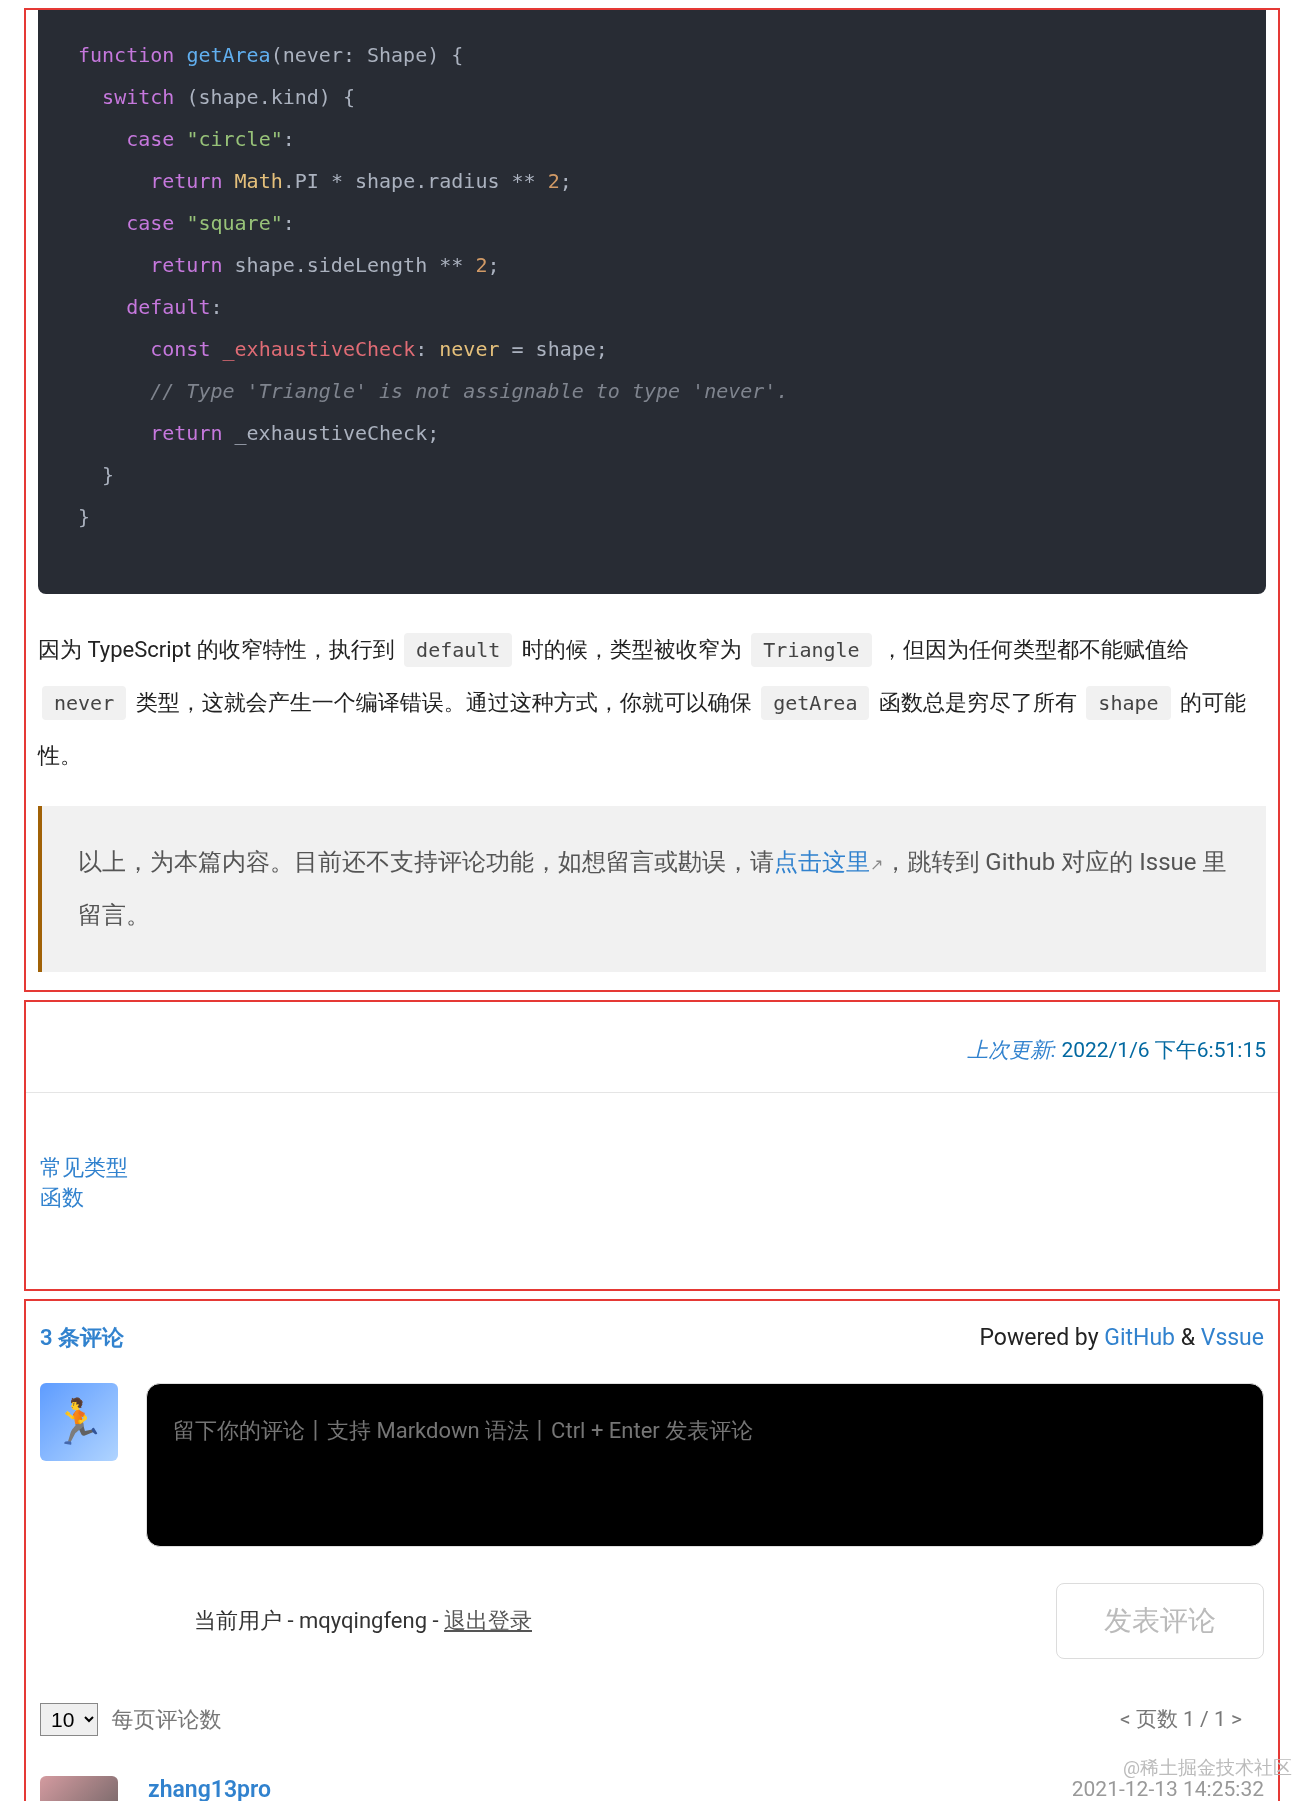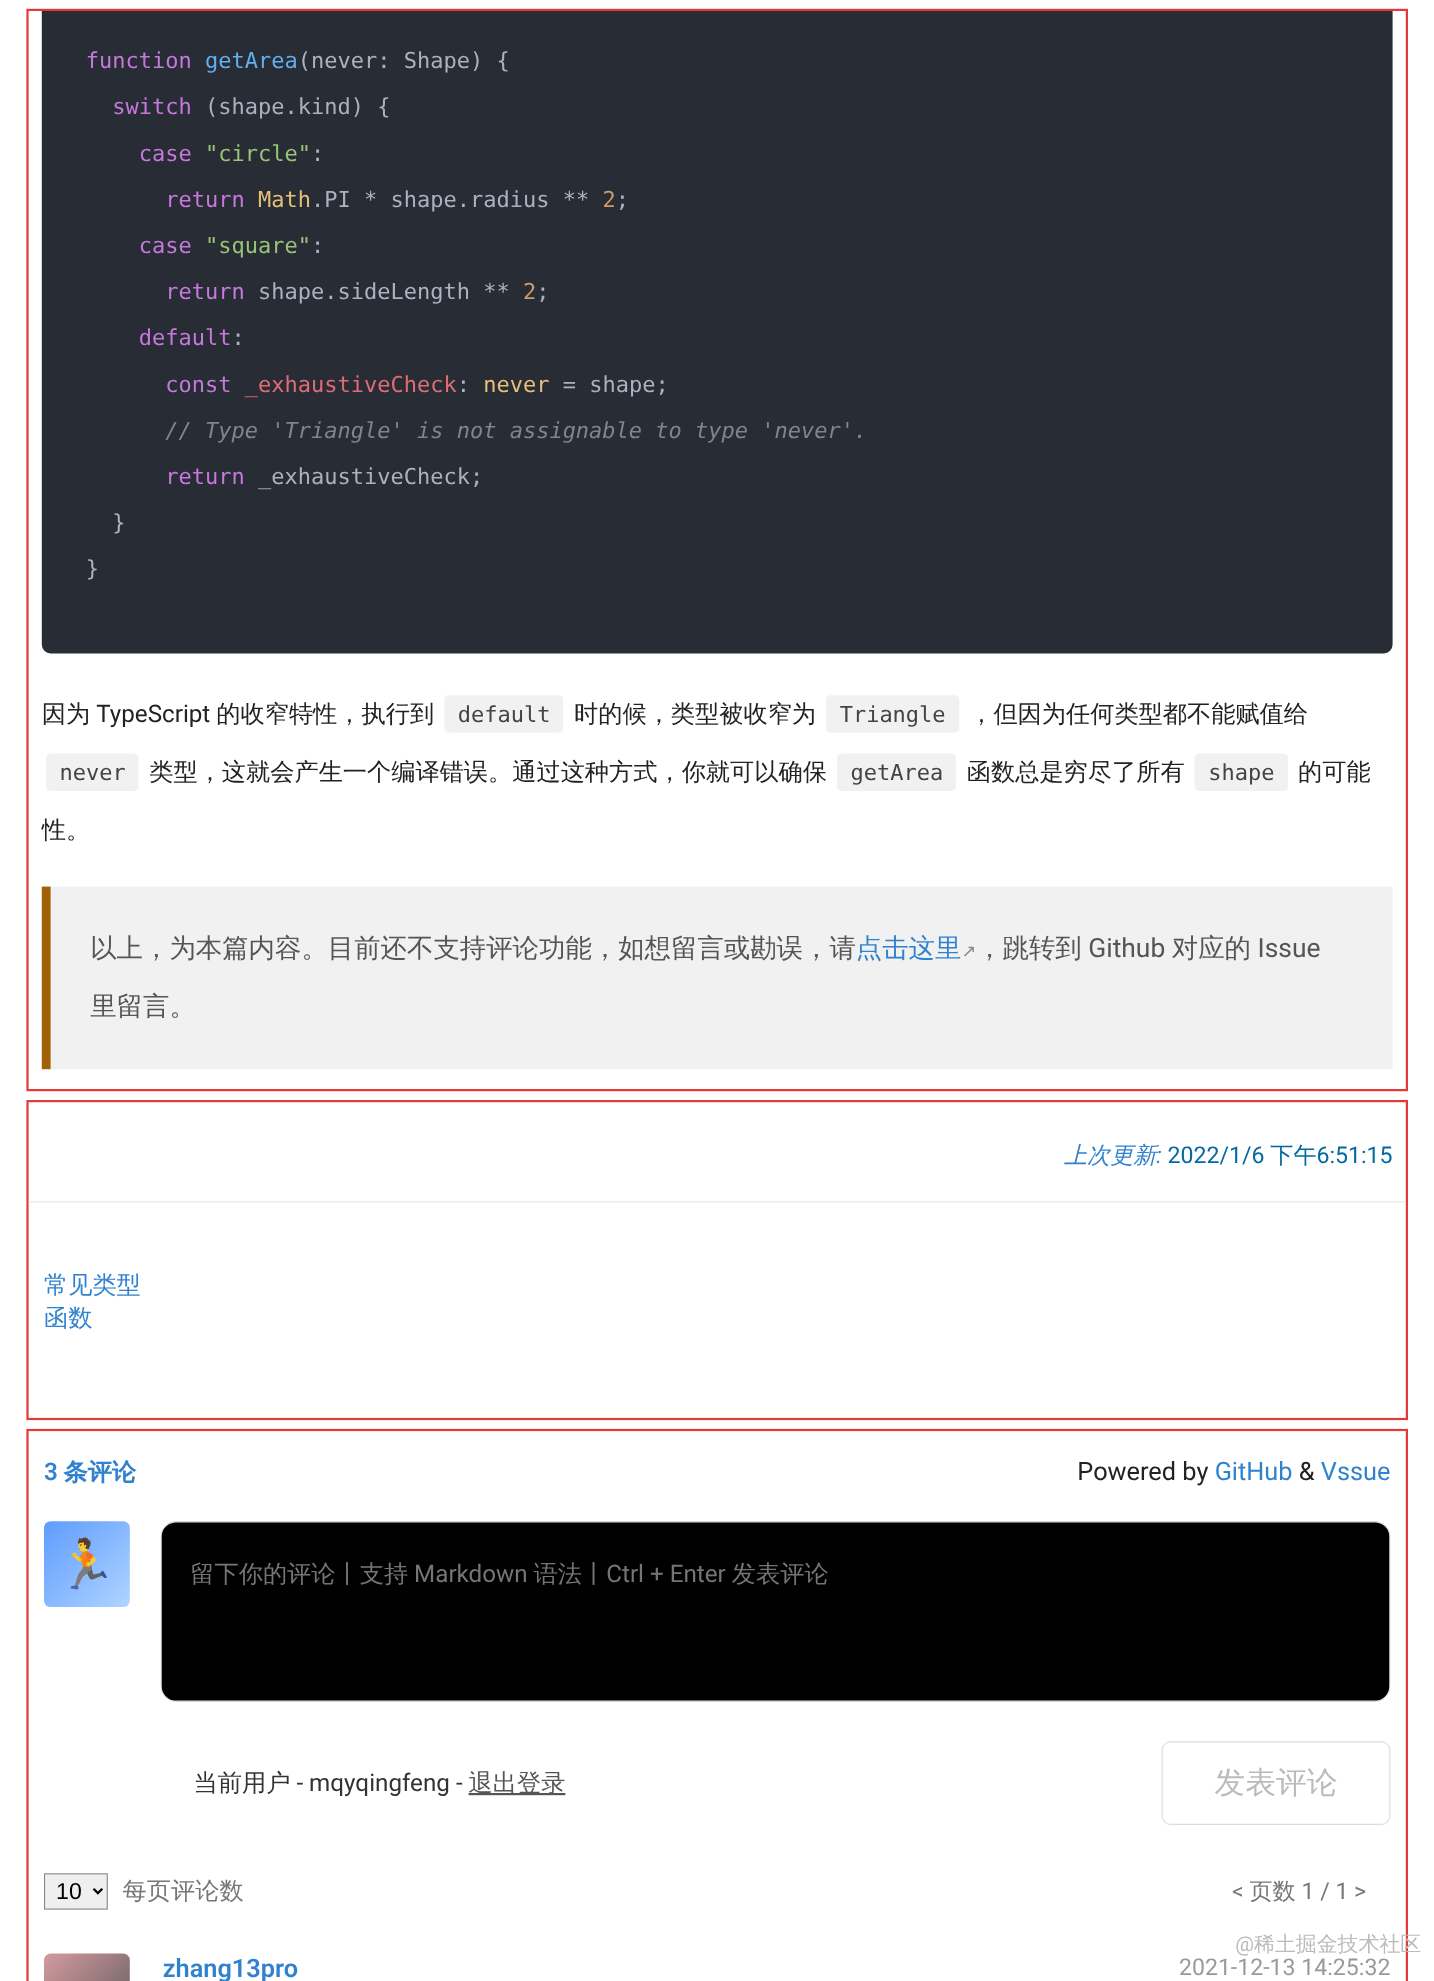--- a/index.html
+++ b/index.html
@@ -48,21 +48,21 @@
     color: #444;
     font-family: monospace;
     padding: 5px 12px;
     border-radius: 4px;
     font-size: 20px;
     margin: 0 4px;
   }
   
   .bq {
     background: #f1f1f1;
-    border-left: 8px solid #a16207;
+    border-left: 4px solid #a16207;
     margin: 0 12px 18px 12px;
     padding: 30px 36px;
     color: #555;
     font-size: 24px;
     line-height: 2.2;
   }
   .bq a { color: #3182ce; text-decoration: none; }
   .ext-icon { font-size: 16px; color: #888; }
   
   .meta-row {
@@ -118,20 +118,21 @@
     color: #999;
     resize: none;
     font-family: inherit;
   }
   .compose-footer {
     display: flex;
     justify-content: space-between;
     align-items: center;
     padding: 28px 14px 14px 150px;
     font-size: 22px;
+    margin-left: 18px;
   }
   .compose-footer .user { color: #333; }
   .compose-footer .user a { color: #555; text-decoration: underline; }
   .submit-btn {
     background: #fff;
     border: 1px solid #dcdcdc;
     border-radius: 8px;
     padding: 18px 47px;
     font-size: 28px;
     color: #bbb;

